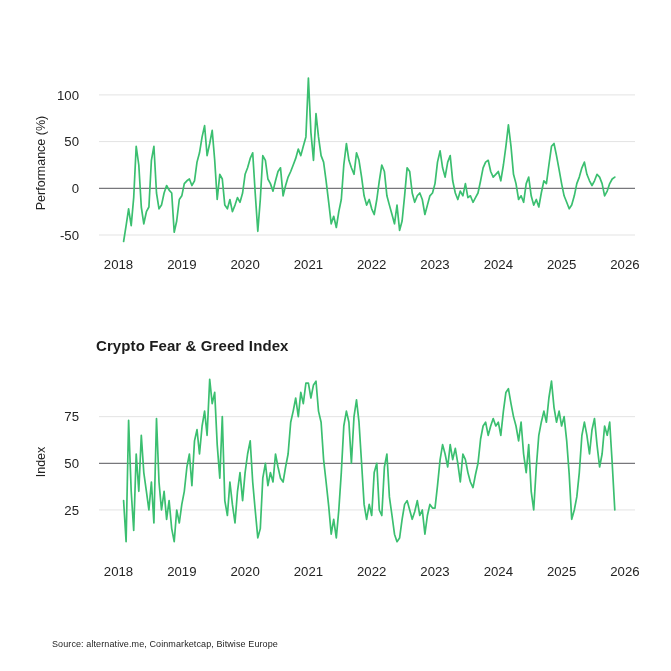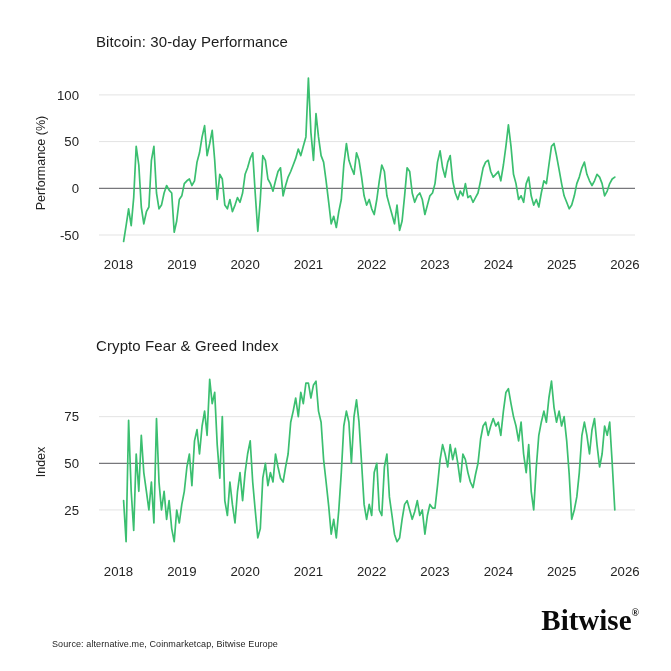--- a/index.html
+++ b/index.html
@@ -1,34 +1,33 @@
 <!DOCTYPE html>
 <html><head>
 <meta charset="utf-8">
 <style>
   html,body{margin:0;padding:0;background:#ffffff;}
   body{width:671px;height:671px;position:relative;font-family:"Liberation Sans",sans-serif;}
   .canvas{position:absolute;left:0;top:0;width:671px;height:671px;background:#ffffff;overflow:hidden;}
   .chart-title{position:absolute;left:96px;font-size:15px;color:#1c1c1c;letter-spacing:.1px;white-space:nowrap;}
   .t1{top:33px;}
-  .t2{top:337px;}
+  .t2{top:337px;font-weight:bold;}
   .ylabel{position:absolute;font-size:12.5px;color:#222;transform:rotate(-90deg);transform-origin:center;white-space:nowrap;text-align:center;}
   .yl1{width:100px;left:-9px;top:156px;}
   .yl2{width:40px;left:21px;top:455px;}
   #chart-svg{position:absolute;left:0;top:0;width:671px;height:671px;}
   .source{position:absolute;left:52px;top:639px;font-size:9px;color:#1f1f1f;letter-spacing:.1px;}
   .logo{position:absolute;right:32px;top:604px;font-family:"Liberation Serif",serif;font-weight:700;font-size:29px;color:#0a0a0a;white-space:nowrap;}
   .logo .reg{font-size:10px;vertical-align:14px;font-weight:700;}
 </style>
 </head>
 <body>
 
 <div class="canvas">
 
-  <div class="chart-title t1">Bitcoin: 30-day Performance</div>
   <div class="ylabel yl1">Performance (%)</div>
 
   <div class="chart-title t2">Crypto Fear &amp; Greed Index</div>
   <div class="ylabel yl2">Index</div>
 
   <svg id="chart-svg" viewBox="0 0 671 671" xmlns="http://www.w3.org/2000/svg">
       <line x1="99" y1="94.9" x2="635" y2="94.9" stroke="#e3e3e3" stroke-width="1"></line>
       <text x="79" y="99.5" text-anchor="end" font-size="13.2" fill="#242424" font-family="&quot;Liberation Sans&quot;, sans-serif">100</text>
       <line x1="99" y1="141.60000000000002" x2="635" y2="141.60000000000002" stroke="#e3e3e3" stroke-width="1"></line>
       <text x="79" y="146.20000000000002" text-anchor="end" font-size="13.2" fill="#242424" font-family="&quot;Liberation Sans&quot;, sans-serif">50</text>
@@ -59,15 +58,14 @@
       <text x="371.7" y="575.5" text-anchor="middle" font-size="13.2" fill="#242424" font-family="&quot;Liberation Sans&quot;, sans-serif">2022</text>
       <text x="435" y="575.5" text-anchor="middle" font-size="13.2" fill="#242424" font-family="&quot;Liberation Sans&quot;, sans-serif">2023</text>
       <text x="498.29999999999995" y="575.5" text-anchor="middle" font-size="13.2" fill="#242424" font-family="&quot;Liberation Sans&quot;, sans-serif">2024</text>
       <text x="561.5999999999999" y="575.5" text-anchor="middle" font-size="13.2" fill="#242424" font-family="&quot;Liberation Sans&quot;, sans-serif">2025</text>
       <text x="624.9" y="575.5" text-anchor="middle" font-size="13.2" fill="#242424" font-family="&quot;Liberation Sans&quot;, sans-serif">2026</text>
       <polyline points="123.6,500.6 126.1,541.7 128.6,420.4 131.2,491.3 133.7,530.5 136.2,454.0 138.8,491.3 141.3,435.3 143.8,472.6 146.4,491.3 148.9,510.0 151.4,482.0 153.9,523.0 156.5,418.5 159.0,482.0 161.5,510.0 164.1,491.3 166.6,519.3 169.1,500.6 171.7,528.6 174.2,541.7 176.7,510.0 179.3,523.0 181.8,504.4 184.3,491.3 186.9,467.0 189.4,454.0 191.9,485.7 194.5,440.9 197.0,429.7 199.5,454.0 202.1,426.0 204.6,411.1 207.1,435.3 209.7,379.3 212.2,403.6 214.7,392.4 217.2,444.6 219.8,478.2 222.3,416.6 224.8,500.6 227.4,515.5 229.9,482.0 232.4,504.4 235.0,523.0 237.5,491.3 240.0,472.6 242.6,500.6 245.1,472.6 247.6,454.0 250.2,440.9 252.7,482.0 255.2,510.0 257.8,537.9 260.3,528.6 262.8,478.2 265.4,463.3 267.9,485.7 270.4,472.6 273.0,482.0 275.5,454.0 278.0,467.0 280.5,478.2 283.1,482.0 285.6,467.0 288.1,454.0 290.7,422.2 293.2,411.1 295.7,398.0 298.3,416.6 300.8,392.4 303.3,403.6 305.9,383.1 308.4,383.1 310.9,398.0 313.5,384.9 316.0,381.2 318.5,411.1 321.1,422.2 323.6,459.6 326.1,482.0 328.7,506.2 331.2,534.2 333.7,519.3 336.3,537.9 338.8,510.0 341.3,472.6 343.8,426.0 346.4,411.1 348.9,422.2 351.4,463.3 354.0,416.6 356.5,399.9 359.0,422.2 361.6,463.3 364.1,504.4 366.6,519.3 369.2,504.4 371.7,515.5 374.2,472.6 376.8,463.3 379.3,510.0 381.8,515.5 384.4,467.0 386.9,454.0 389.4,496.9 392.0,515.5 394.5,534.2 397.0,541.7 399.6,537.9 402.1,519.3 404.6,504.4 407.1,500.6 409.7,510.0 412.2,519.3 414.7,511.8 417.3,500.6 419.8,515.5 422.3,510.0 424.9,534.2 427.4,515.5 429.9,504.4 432.5,508.1 435.0,508.1 437.5,485.7 440.1,459.6 442.6,444.6 445.1,454.0 447.7,467.0 450.2,444.6 452.7,459.6 455.3,448.4 457.8,463.3 460.3,482.0 462.9,454.0 465.4,459.6 467.9,472.6 470.4,482.0 473.0,487.6 475.5,474.5 478.0,463.3 480.6,439.0 483.1,426.0 485.6,422.2 488.2,435.3 490.7,426.0 493.2,418.5 495.8,426.0 498.3,422.2 500.8,435.3 503.4,411.1 505.9,392.4 508.4,388.7 511.0,403.6 513.5,416.6 516.0,426.0 518.6,440.9 521.1,422.2 523.6,454.0 526.2,472.6 528.7,444.6 531.2,491.3 533.7,510.0 536.3,467.0 538.8,435.3 541.3,422.2 543.9,411.1 546.4,422.2 548.9,398.0 551.5,381.2 554.0,407.3 556.5,422.2 559.1,411.1 561.6,426.0 564.1,416.6 566.7,440.9 569.2,474.5 571.7,519.3 574.3,510.0 576.8,496.9 579.3,472.6 581.9,435.3 584.4,422.2 586.9,435.3 589.5,454.0 592.0,429.7 594.5,418.5 597.0,444.6 599.6,467.0 602.1,454.0 604.6,426.0 607.2,435.3 609.7,422.2 612.2,463.3 614.8,510.0" fill="none" stroke="#3bbf70" stroke-width="1.7" stroke-linejoin="round" stroke-linecap="round"></polyline>
     </svg>
 
   <div class="source">Source: alternative.me, Coinmarketcap, Bitwise Europe</div>
 
-  <div class="logo"><span>Bitwise</span><span class="reg">®</span></div>
 
 </div>
 
 </body></html>

